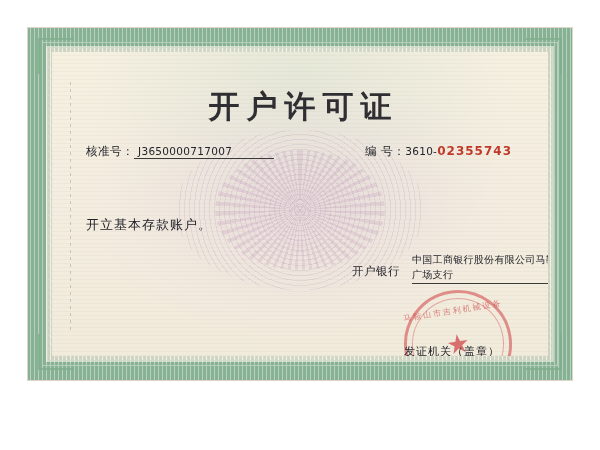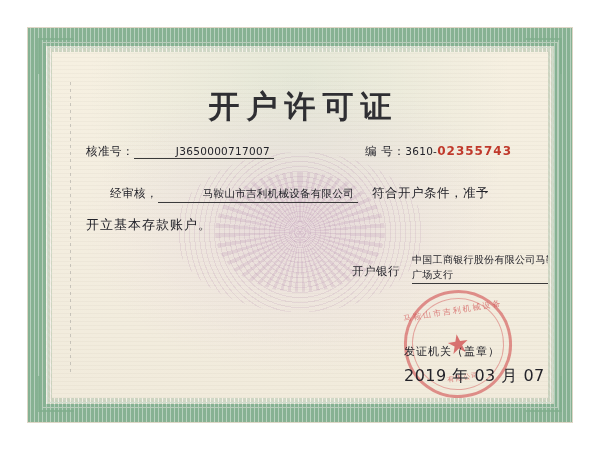--- a/index.html
+++ b/index.html
@@ -20,21 +20,21 @@
     height: 450px;
     background: #ffffff;
   }
 
   
   .cert {
     position: absolute;
     left: 28px;
     top: 28px;
     width: 544px;
-    height: 394px;
+    height: 352px;
     background:
       radial-gradient(ellipse at 50% 45%, #f7f2e4 0%, #f3ece0 45%, #ece5d6 75%, #e7dfd0 100%);
     box-shadow: 0 0 0 1px #ded6c6;
     overflow: hidden;
   }
 
   
   .border-frame {
     position: absolute;
     left: 0; top: 0; right: 0; bottom: 0;
@@ -156,21 +156,21 @@
     letter-spacing: 0.5px;
   }
   .val {
     font-size: 10.5px;
     letter-spacing: 0.3px;
   }
   .underline {
     display: inline-block;
     border-bottom: 1px solid #3a3a3a;
     padding: 0 4px 1px 4px;
-    text-align: right;
+    text-align: left;
   }
 
   
   .r-approve { left: 34px; top: 88px; }
   .r-approve .u { min-width: 132px; }
   .r-number  { right: 36px; top: 88px; }
   .r-number .num {
     color: #c0392b;
     font-weight: bold;
     letter-spacing: 1px;
@@ -289,23 +289,20 @@
       <div class="title">开户许可证</div>
 
       <div class="row r-approve">
         <span class="lbl">核准号：</span><span class="val underline u">J3650000717007</span>
       </div>
 
       <div class="row r-number">
         <span class="lbl">编 号：</span><span class="val">3610</span><span class="val dash">-</span><span class="num">02355743</span>
       </div>
 
-      <div class="row r-audit">
-        <span class="lbl">经审核，</span><span class="val underline co">马鞍山市吉利机械设备有限公司</span><span class="lbl tail">符合开户条件，准予</span>
-      </div>
 
       <div class="row r-open">开立基本存款账户。</div>
 
 
       <div class="row r-bank-lbl">
         <span class="lbl">开户银行</span>
       </div>
       <div class="row r-bank-val val">中国工商银行股份有限公司马鞍山团结广场支行</div>
 
 

